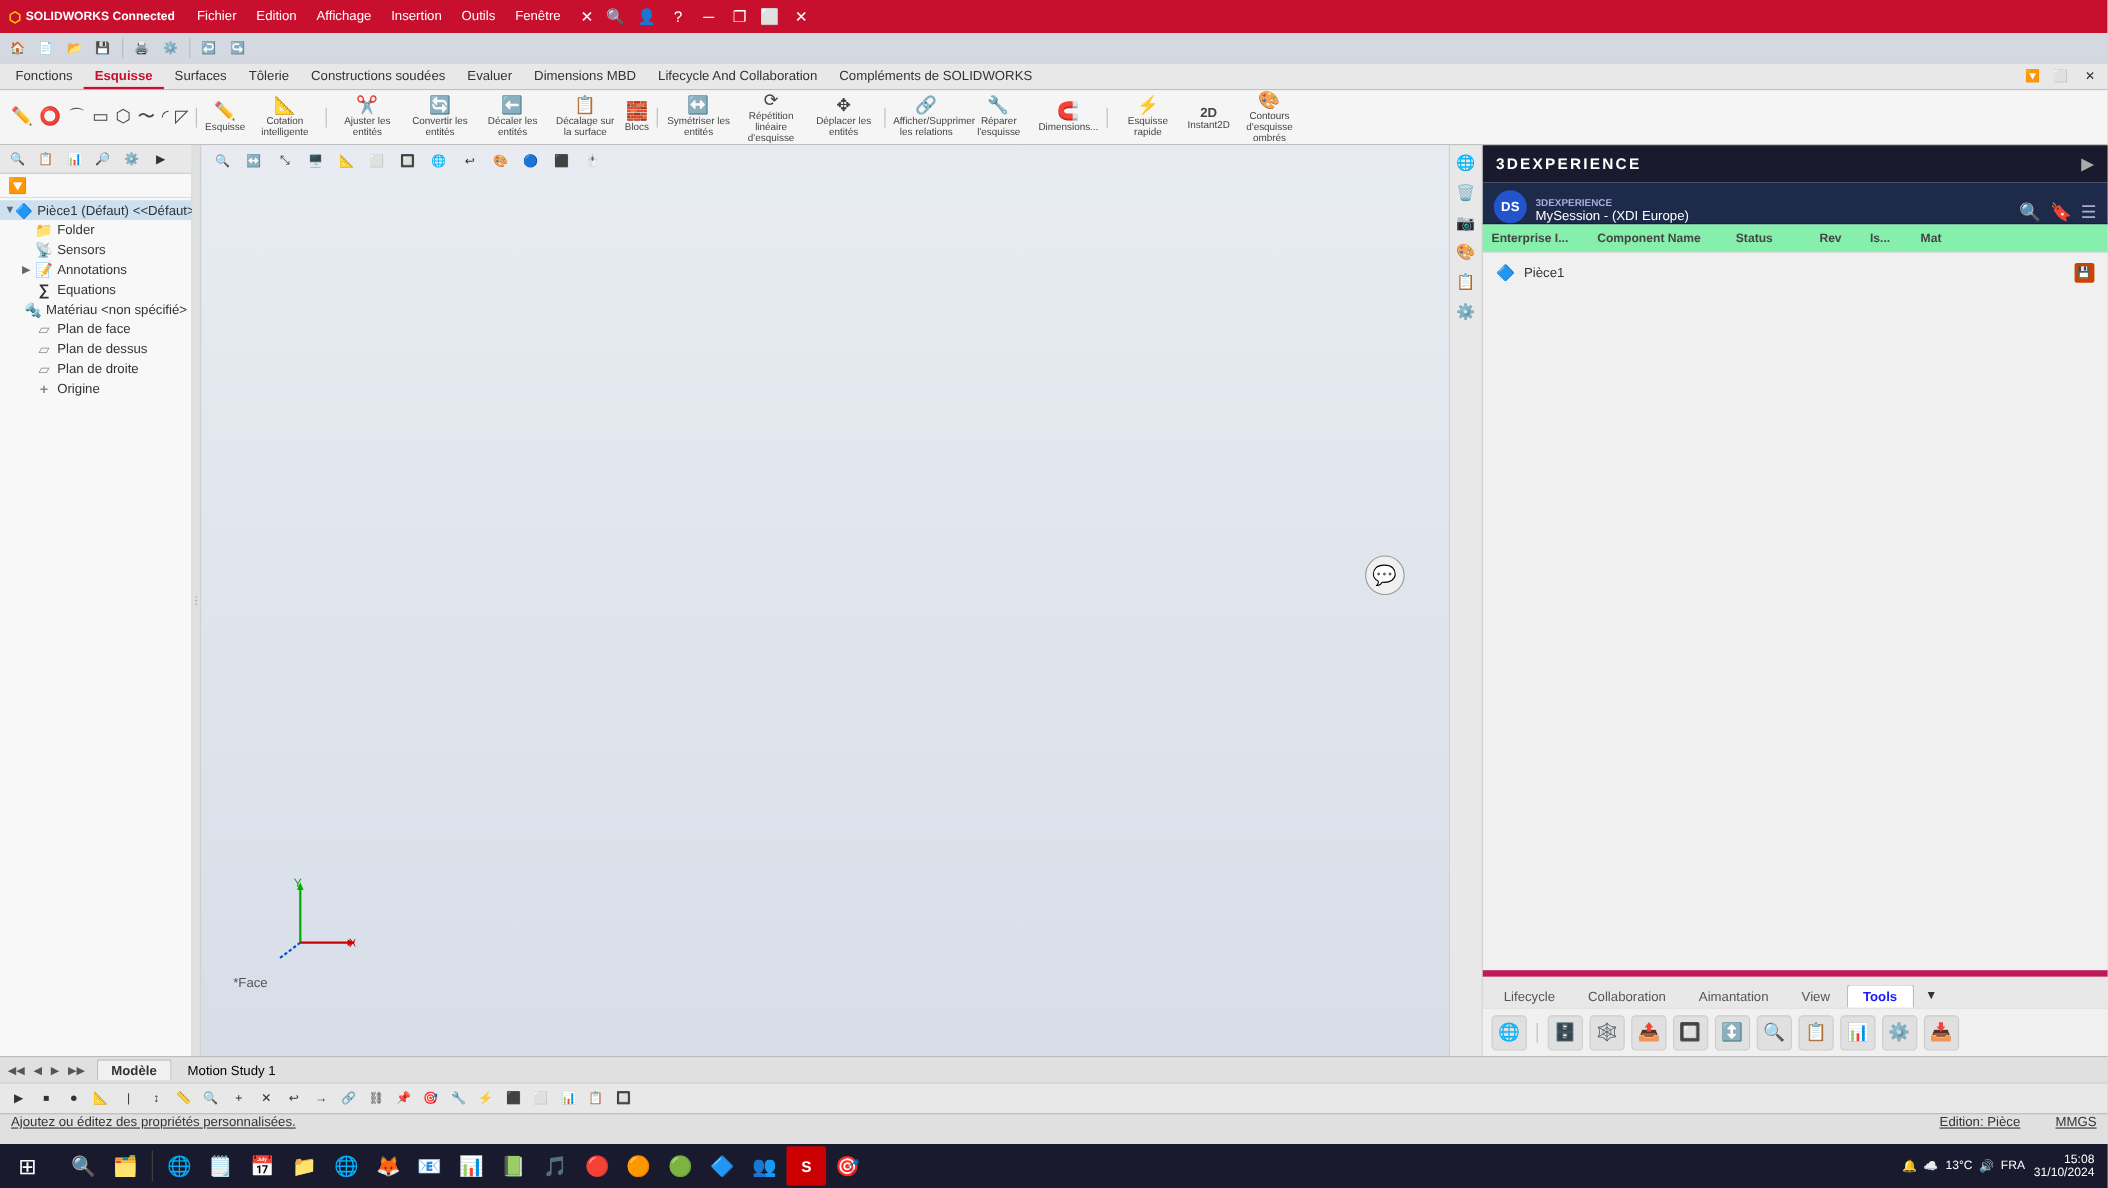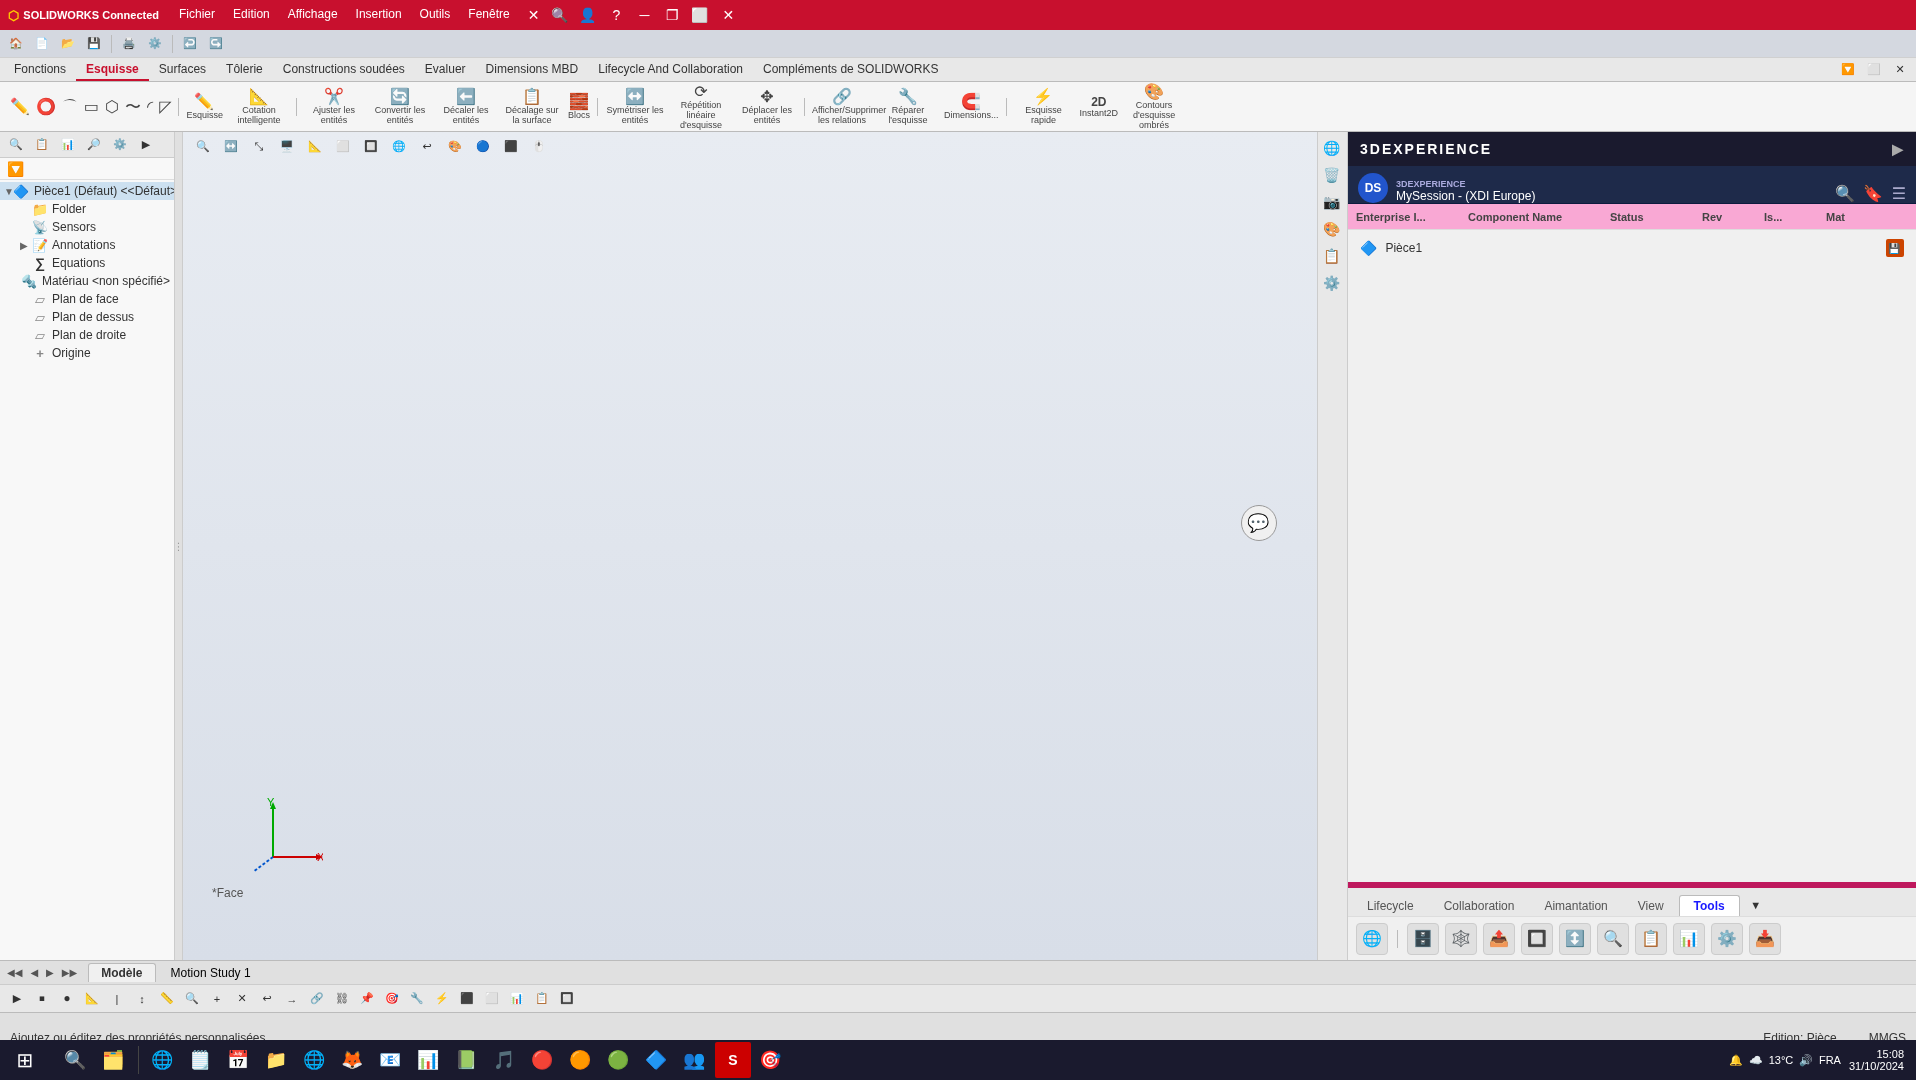--- a/index.html
+++ b/index.html
@@ -48,21 +48,21 @@
     #viewport-toolbar { position: absolute; top: 0; left: 0; right: 0; height: 28px; display: flex; align-items: center; padding: 0 8px; gap: 4px; }
     #coordinate-system { position: absolute; bottom: 80px; left: 60px; }
     #face-label { position: absolute; bottom: 60px; left: 29px; font-size: 12px; color: #555; }
 
     
     #right-panel { width: 569px; background: #f0f0f0; border-left: 1px solid #ccc; display: flex; flex-direction: column; }
     #right-panel-header { background: #1a1a2e; color: white; height: 34px; display: flex; align-items: center; padding: 0 12px; font-size: 14px; font-weight: 600; letter-spacing: 1px; }
     #right-panel-session { display: flex; align-items: flex-end; height: 38px; background: #1e2a4a; padding: 0 10px; gap: 8px; border-bottom: 1px solid #0d1b3e; }
     #right-panel-session .session-logo { width: 30px; height: 30px; background: #2255cc; border-radius: 50%; display: flex; align-items: center; justify-content: center; color: white; font-size: 14px; font-weight: bold; }
     #right-panel-session .session-icons { display: flex; gap: 8px; color: #aac; font-size: 16px; }
-    #right-panel-cols { display: flex; align-items: center; height: 26px; background: #f9a8d4; border-bottom: 1px solid #ddd; padding: 0 8px; gap: 32px; font-size: 11px; color: #444; font-weight: 600; }
+    #right-panel-cols { display: flex; align-items: center; height: 26px; background: #86efac; border-bottom: 1px solid #ddd; padding: 0 8px; gap: 16px; font-size: 11px; color: #444; font-weight: 600; }
     #right-panel-data { flex: 1; padding: 4px 8px; }
     .component-row { display: flex; align-items: center; height: 28px; padding: 0 4px; gap: 8px; }
     .component-row .comp-icon { font-size: 14px; color: #4488cc; }
     .component-row .comp-name { font-size: 12px; color: #333; }
     .component-row .comp-status { margin-left: auto; }
     .status-icon { width: 18px; height: 18px; background: #cc4400; border-radius: 2px; display: inline-flex; align-items: center; justify-content: center; color: white; font-size: 10px; }
 
     
     #right-panel-bottom { border-top: 6px solid #be185d; }
     #right-bottom-tabs { display: flex; background: #e8e8e8; height: 28px; align-items: flex-end; padding: 0 4px; }
@@ -76,21 +76,21 @@
     .bottom-tab { padding: 2px 12px; font-size: 12px; cursor: pointer; border: 1px solid transparent; border-bottom: none; border-radius: 3px 3px 0 0; }
     .bottom-tab.active { background: #f0f0f0; border-color: #bbb; color: #333; font-weight: 600; }
     .bottom-tab-nav { display: flex; gap: 2px; margin-right: 6px; }
     .btab-nav-btn { font-size: 10px; color: #555; cursor: pointer; padding: 1px 3px; }
 
     
     #motion-toolbar { height: 28px; background: #e8e8e8; border-top: 1px solid #ccc; display: flex; align-items: center; padding: 0 6px; gap: 3px; overflow: hidden; }
     .m-btn { width: 22px; height: 22px; display: flex; align-items: center; justify-content: center; font-size: 11px; color: #333; cursor: pointer; border-radius: 2px; }
 
     
-    #status-bar { display: flex; align-items: flex-end; height: 33px; background: #e0e0e0; border-top: 1px solid #bbb; padding: 0 10px; font-size: 12px; color: #333; text-decoration: underline; }
+    #status-bar { display: flex; align-items: flex-start; height: 33px; background: #e0e0e0; border-top: 1px solid #bbb; padding: 0 10px; font-size: 12px; color: #333; text-decoration: underline; }
     #status-bar .status-left { flex: 1; }
     #status-bar .status-right { display: flex; gap: 32px; }
 
     
     #taskbar { display: flex; align-items: center; height: 40px; background: #1a1a2e; position: absolute; bottom: 0; left: 0; right: 0; }
     .task-start { width: 50px; height: 40px; display: flex; align-items: center; justify-content: center; color: white; font-size: 20px; cursor: pointer; }
     .taskbar-icons { display: flex; align-items: center; gap: 2px; padding: 0 8px; }
     .taskbar-icon { width: 36px; height: 36px; display: flex; align-items: center; justify-content: center; font-size: 18px; cursor: pointer; border-radius: 4px; color: white; }
     .taskbar-sep { width: 1px; height: 28px; background: #444; margin: 0 4px; }
     .taskbar-right { margin-left: auto; display: flex; align-items: center; gap: 8px; padding-right: 12px; color: white; font-size: 11px; }

